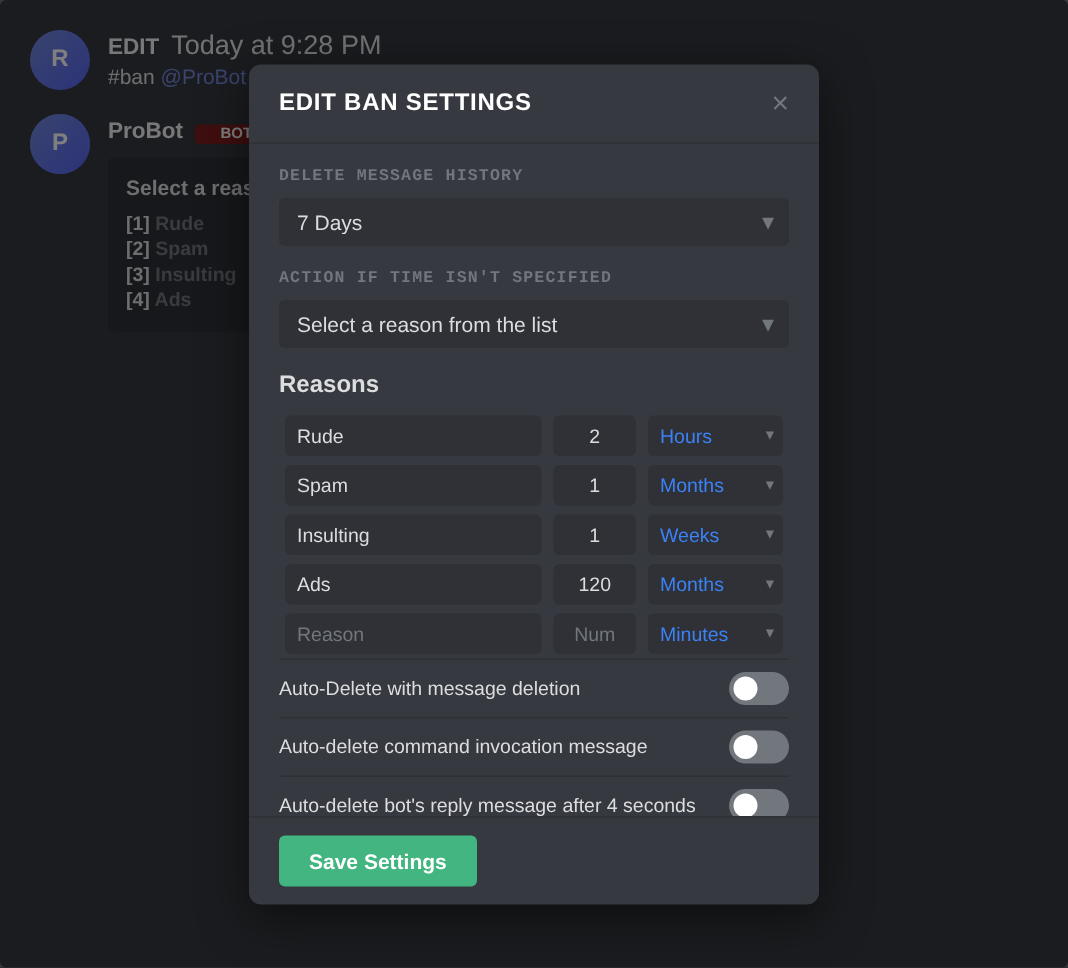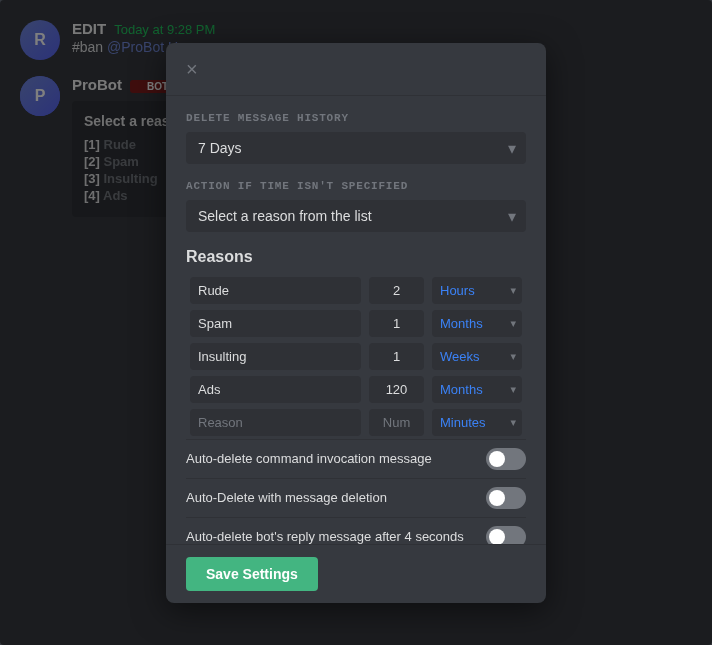--- a/index.html
+++ b/index.html
@@ -49,21 +49,21 @@
       display: flex;
       align-items: center;
       justify-content: center;
       color: white;
       font-size: 16px;
       font-weight: bold;
     }
     .message-content { flex: 1; }
     .message-header { display: flex; align-items: baseline; gap: 8px; margin-bottom: 2px; }
     .username { color: #f0f0f0; font-weight: 600; font-size: 15px; }
-    .timestamp { color: #22c55e; font-size: 13px; }
+    .timestamp { color: #e5e5e5; font-size: 18px; }
     .message-text { color: #dcddde; font-size: 14px; }
     .mention { color: #7289da; }
     .bot-tag {
       background: #7f1d1d;
       color: white;
       font-size: 10px;
       padding: 1px 17px;
       border-radius: 3px;
       font-weight: 600;
     }
@@ -309,20 +309,21 @@
           <span>[4] </span><span class="item-text">Ads</span>
         </div>
       </div>
     </div>
   </div>
 
   <div class="modal-overlay">
     <div class="modal">
 
       <div class="modal-header">
+        <span class="modal-title">EDIT BAN SETTINGS</span>
         <button class="close-btn">×</button>
       </div>
 
       <div class="modal-body">
 
         <div class="section-label">DELETE MESSAGE HISTORY</div>
         <div class="select-wrapper">
           <select>
             <option>None</option>
             <option>1 Day</option>
@@ -368,25 +369,25 @@
               <tr>
                 <td><input type="text" class="reason-input" placeholder="Reason" style=""></td>
                 <td><input type="text" class="num-input" placeholder="Num" style=""></td>
                 <td><div class="unit-select-wrapper"><select class="unit-select"><option value="Minutes">Minutes</option><option value="Hours">Hours</option><option value="Days">Days</option><option value="Weeks">Weeks</option><option value="Months">Months</option></select></div></td>
               </tr>
             </tbody>
         </table>
 
         <div id="toggles-container">
             <div class="toggle-row">
-              <span class="toggle-label">Auto-delete command invocation message</span>
+              <span class="toggle-label">Auto-Delete with message deletion</span>
               <div class="toggle"></div>
             </div>
             <div class="toggle-row">
-              <span class="toggle-label">Auto-Delete with message deletion</span>
+              <span class="toggle-label">Auto-delete command invocation message</span>
               <div class="toggle"></div>
             </div>
             <div class="toggle-row">
               <span class="toggle-label">Auto-delete bot's reply message after 4 seconds</span>
               <div class="toggle"></div>
             </div>
           </div>
 
       </div>
 

